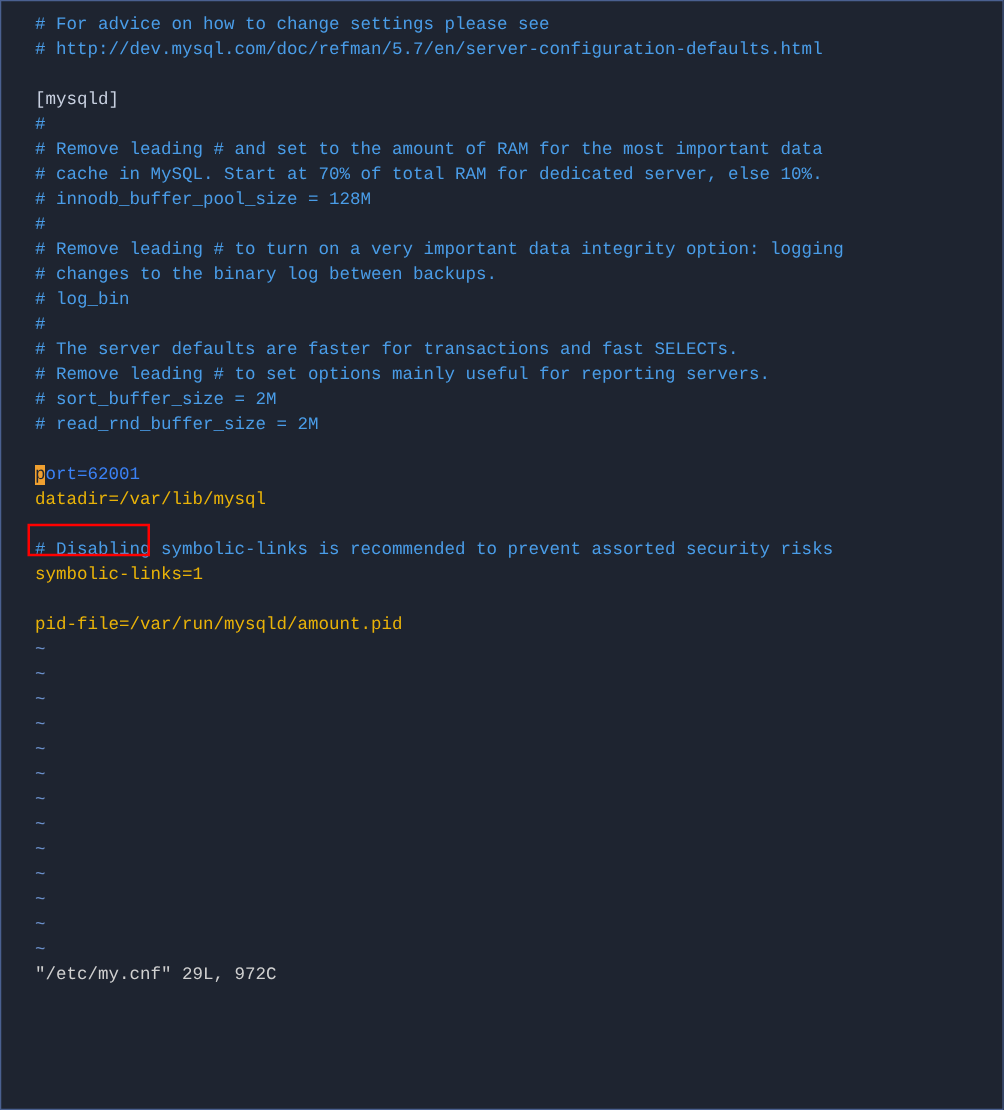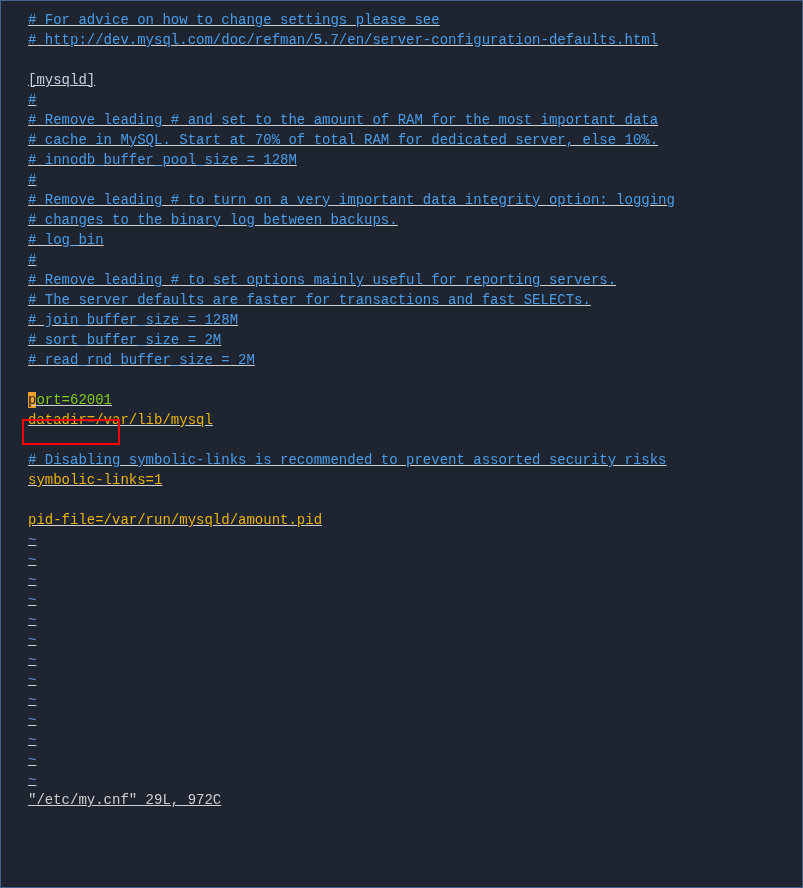--- a/index.html
+++ b/index.html
@@ -15,21 +15,20 @@
       color: #d0d0d0;
       width: 803px;
       height: 888px;
       overflow: hidden;
       position: relative;
       padding: 10px 0 0 28px;
     }
     .line {
       white-space: pre;
       height: 20px;
-      text-decoration: underline;
     }
     .comment {
       color: #4a9de8;
     }
     .section {
       color: #c8d0e0;
       text-align: right;
     }
     .config {
       color: #eab308;
@@ -38,21 +37,21 @@
       color: #6a8fc9;
     }
     .status {
       color: #d0d0d0;
     }
     .cursor-char {
       background-color: #f0a030;
       color: #1e2430;
     }
     .cursor-rest {
-      color: #84cc16;
+      color: #3b82f6;
     }
     .highlight-box {
       position: absolute;
       border: 2px solid #ff0000;
       background: transparent;
       pointer-events: none;
     }
     .arrow-svg {
       position: absolute;
       pointer-events: none;
@@ -77,23 +76,22 @@
     <div class="line"><span class="section">[mysqld]</span></div>
     <div class="line"><span class="comment">#</span></div>
     <div class="line"><span class="comment"># Remove leading # and set to the amount of RAM for the most important data</span></div>
     <div class="line"><span class="comment"># cache in MySQL. Start at 70% of total RAM for dedicated server, else 10%.</span></div>
     <div class="line"><span class="comment"># innodb_buffer_pool_size = 128M</span></div>
     <div class="line"><span class="comment">#</span></div>
     <div class="line"><span class="comment"># Remove leading # to turn on a very important data integrity option: logging</span></div>
     <div class="line"><span class="comment"># changes to the binary log between backups.</span></div>
     <div class="line"><span class="comment"># log_bin</span></div>
     <div class="line"><span class="comment">#</span></div>
+    <div class="line"><span class="comment"># The server defaults are faster for transactions and fast SELECTs.</span></div>
     <div class="line"><span class="comment"># Remove leading # to set options mainly useful for reporting servers.</span></div>
-    <div class="line"><span class="comment"># The server defaults are faster for transactions and fast SELECTs.</span></div>
-    <div class="line"><span class="comment"># join_buffer_size = 128M</span></div>
     <div class="line"><span class="comment"># sort_buffer_size = 2M</span></div>
     <div class="line"><span class="comment"># read_rnd_buffer_size = 2M</span></div>
     <div class="line"><span class="section"></span></div>
     <div class="line"><span class="cursor-char">p</span><span class="cursor-rest">ort=62001</span></div>
     <div class="line"><span class="config">datadir=/var/lib/mysql</span></div>
     <div class="line"><span class="section"></span></div>
     <div class="line"><span class="comment"># Disabling symbolic-links is recommended to prevent assorted security risks</span></div>
     <div class="line"><span class="config">symbolic-links=1</span></div>
     <div class="line"><span class="section"></span></div>
     <div class="line"><span class="config">pid-file=/var/run/mysqld/amount.pid</span></div>

